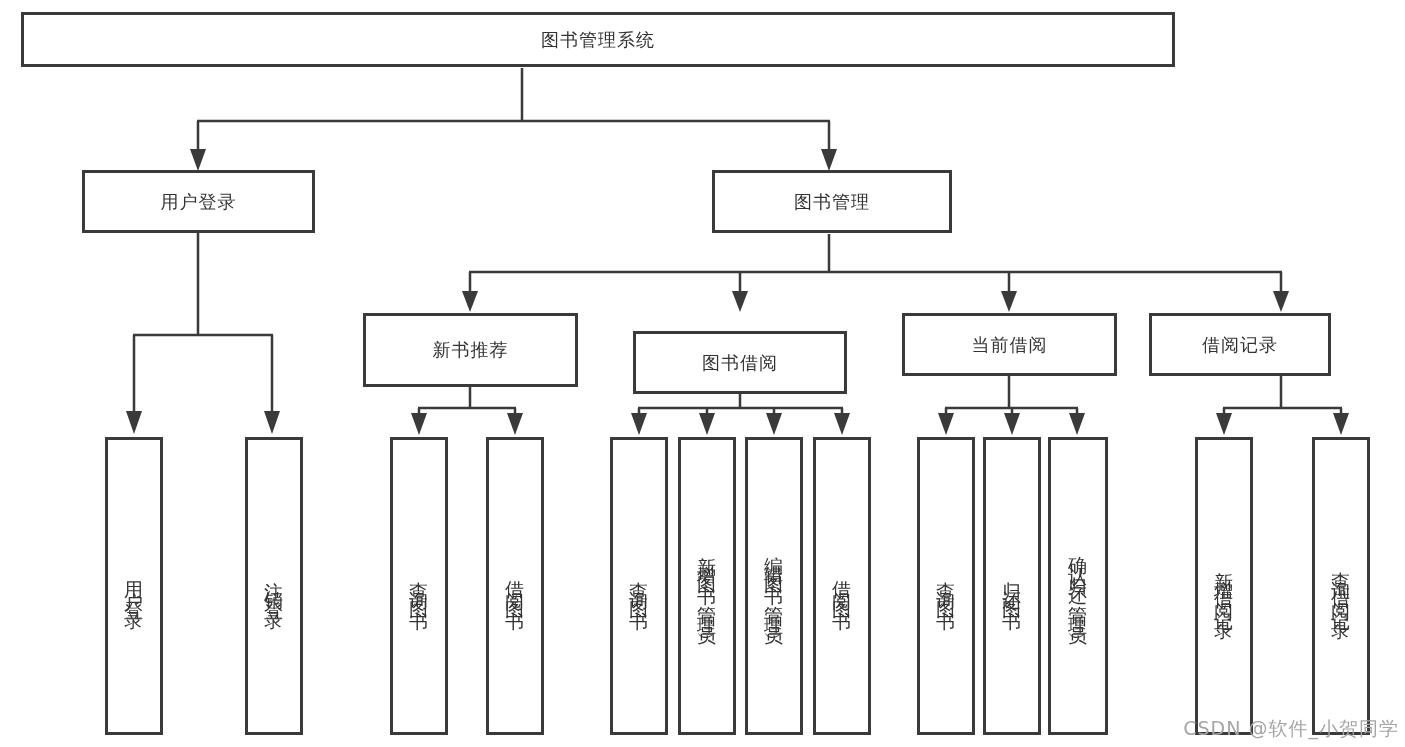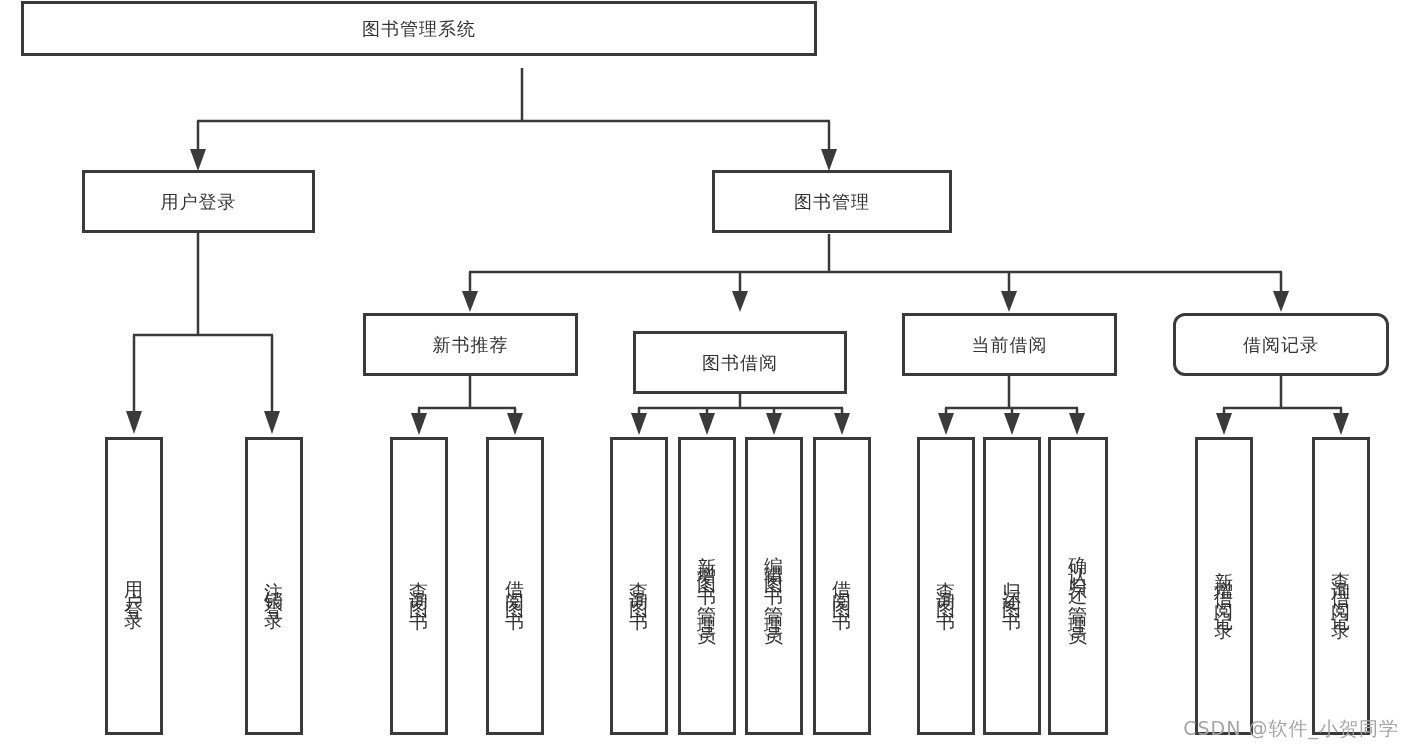--- a/index.html
+++ b/index.html
@@ -96,41 +96,41 @@
       <polygon points="766,413 782,413 774,435"></polygon>
       <polygon points="834,413 850,413 842,435"></polygon>
       <polygon points="938,413 954,413 946,435"></polygon>
       <polygon points="1004,413 1020,413 1012,435"></polygon>
       <polygon points="1069,413 1085,413 1077,435"></polygon>
       <polygon points="1216,413 1232,413 1224,435"></polygon>
       <polygon points="1333,413 1349,413 1341,435"></polygon>
     </g>
   </svg>
 
-  <div class="box h-box root-box" style="left:21px; top:1px; width:796px; height:55px;">
+  <div class="box h-box root-box" style="left:21px; top:12px; width:1154px; height:55px;">
     <span>图书管理系统</span>
   </div>
 
   <div class="box h-box" style="left:82px; top:170px; width:233px; height:63px;">
     <span>用户登录</span>
   </div>
   <div class="box h-box" style="left:712px; top:170px; width:240px; height:63px;">
     <span>图书管理</span>
   </div>
 
-  <div class="box h-box" style="left:363px; top:313px; width:215px; height:63px;">
+  <div class="box h-box" style="left:363px; top:313px; width:215px; height:74px;">
     <span>新书推荐</span>
   </div>
   <div class="box h-box" style="left:633px; top:331px; width:214px; height:63px;">
     <span>图书借阅</span>
   </div>
   <div class="box h-box" style="left:902px; top:313px; width:215px; height:63px;">
     <span>当前借阅</span>
   </div>
-  <div class="box h-box" style="left:1173px; top:313px; width:216px; height:63px;border-radius:12px;">
+  <div class="box h-box" style="left:1149px; top:313px; width:182px; height:63px;">
     <span>借阅记录</span>
   </div>
 
   <div class="box v-box" style="left:105px; top:437px; width:58px; height:298px;">
     <span>用户登录</span>
   </div>
   <div class="box v-box" style="left:245px; top:437px; width:58px; height:298px;">
     <span>注销登录</span>
   </div>
 

